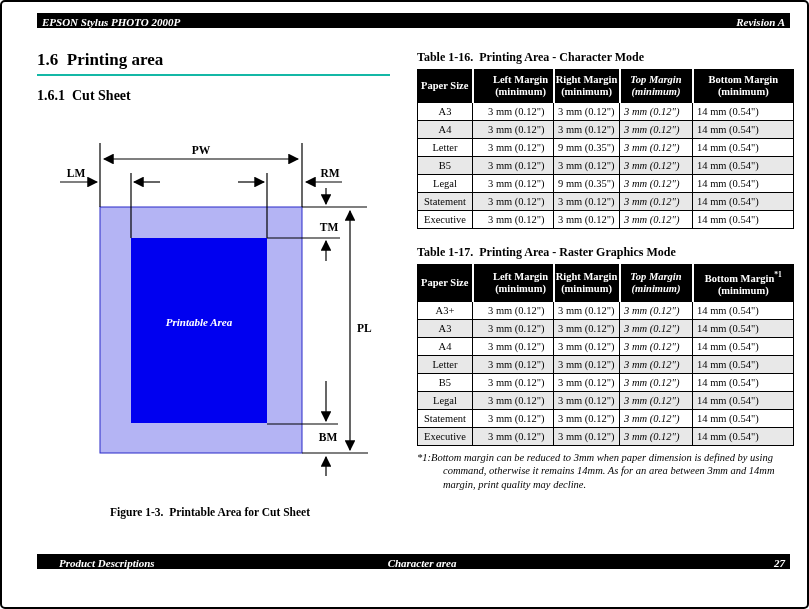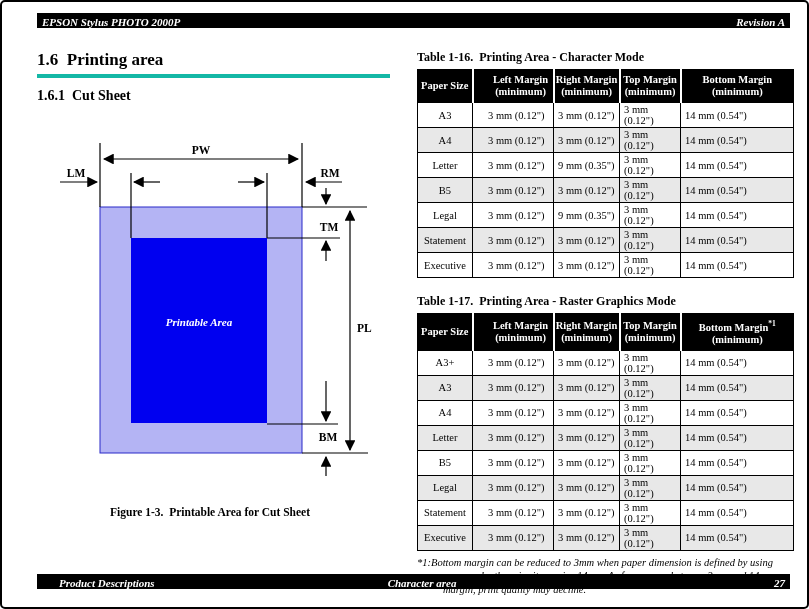--- a/index.html
+++ b/index.html
@@ -8,28 +8,28 @@
     font-family:"Liberation Serif", serif; overflow:hidden;
   }
   .page-border { position:absolute; inset:0; border:2px solid #000; border-radius:5px; box-sizing:border-box; pointer-events:none; }
 
   .bar {
     position:absolute; left:37px; width:753px; height:15px; background:#000;
     color:#fff; font-weight:bold; font-style:italic; font-size:11px;
     display:flex; align-items:flex-end; padding:0 5px; box-sizing:border-box;
   }
   .bar.header { top:13px; justify-content:space-between; }
-  .bar.footer { top:574px;padding-left:22px; }
+  .bar.footer { top:554px;padding-left:22px; }
   .bar.footer span { flex:1; }
   .bar.footer .c { text-align:center; }
   .bar.footer .r { text-align:right; }
 
   .section-heading {
     position:absolute; left:37px; top:50px; width:353px;
-    font-size:17px; font-weight:bold; border-bottom:4px solid #14b8a6;
+    font-size:17px; font-weight:bold; border-bottom:2px solid #14b8a6;
     padding-bottom:4px; white-space:pre-wrap;
   }
   .subsection-heading {
     position:absolute; left:37px; top:88px;
     font-size:14px; font-weight:bold; white-space:pre-wrap;
   }
 
   .diagram { position:absolute; left:40px; top:135px; width:340px; }
   .diagram svg { display:block; }
   .fig-caption { text-align:center; font-size:11.5px; font-weight:bold; margin-top:19px; white-space:pre-wrap; }
@@ -46,21 +46,21 @@
     line-height:12px; padding:4px 0; vertical-align:middle;
   }
   th + th { border-left:2px solid #fff; }
   th sup { font-size:7.5px; }
   td { font-size:10.5px; height:18px; padding:1px 4px; text-align:left; }
   td:first-child { text-align:center; padding:1px 1px;margin-left:32px; }
   tr.shaded td { background:#e8e8e8; }
   th:nth-child(1), td:nth-child(1) { width:55px; }
   th:nth-child(2), td:nth-child(2) { width:81px;padding-left:15px; }
   th:nth-child(3), td:nth-child(3) { width:66px; }
-  th:nth-child(4), td:nth-child(4) { width:61px; }
+  th:nth-child(4), td:nth-child(4) { width:73px;font-style:italic; }
 
   .footnote {
     margin-top:5px; font-size:10.5px; font-style:italic; line-height:1.3;
     padding-left:26px; text-indent:-26px;
   }
 </style>
 </head>
 <body>
 
 <div class="page-border"></div>

